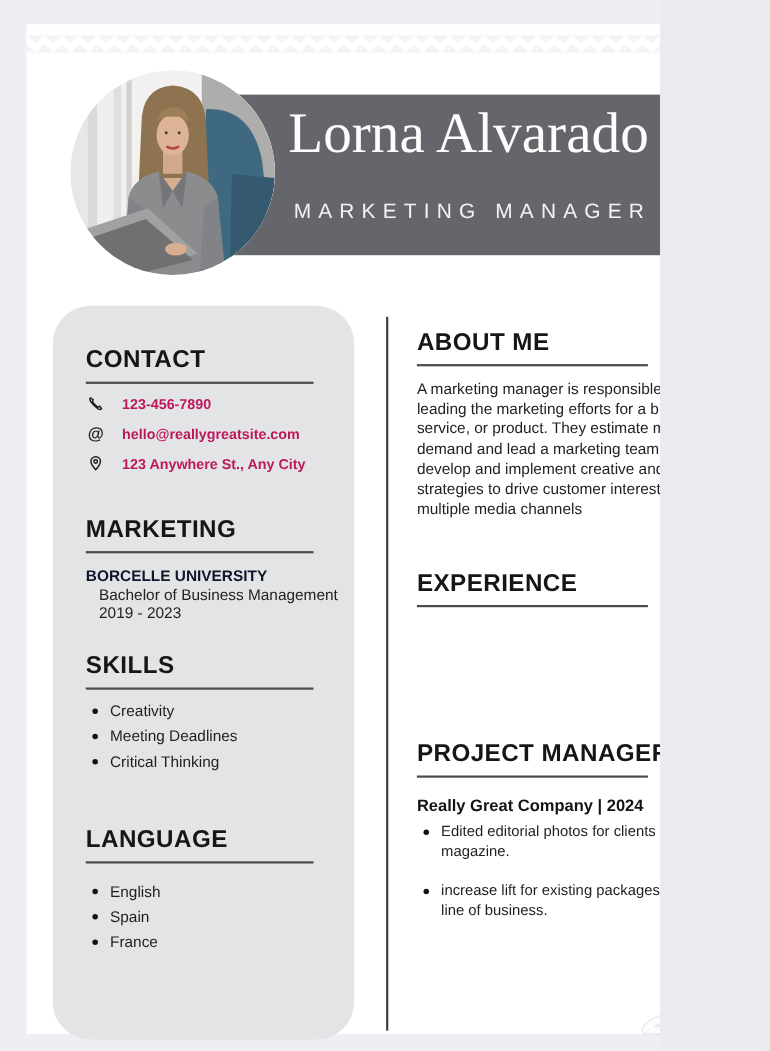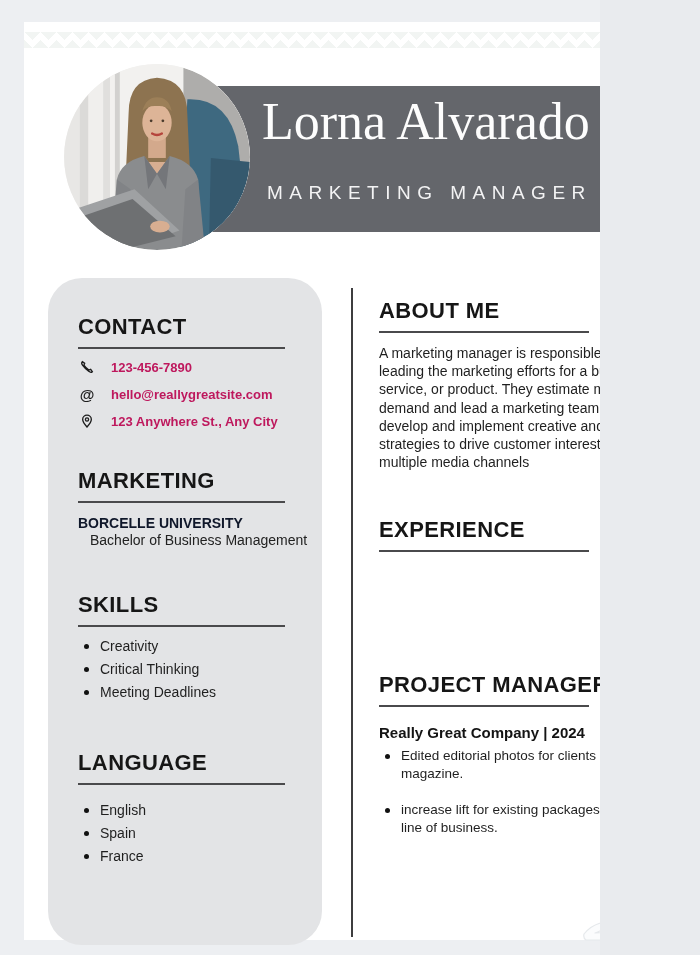--- a/index.html
+++ b/index.html
@@ -175,29 +175,30 @@
           </span>
           <span class="ctext">123 Anywhere St., Any City</span>
         </div>
       </div>
 
       <div class="section" style="top:190px;">
         <h2 class="sec-heading">MARKETING</h2>
         <div class="sec-rule"></div>
         <div class="edu-school">BORCELLE UNIVERSITY</div>
         <div class="edu-degree">Bachelor of Business Management</div>
+        <div class="edu-years">2019 - 2023</div>
       </div>
 
       <div class="section" style="top:314px;">
         <h2 class="sec-heading">SKILLS</h2>
         <div class="sec-rule"></div>
         <ul class="blist">
           <li>Creativity</li>
+          <li>Meeting Deadlines</li>
           <li>Critical Thinking</li>
-          <li>Meeting Deadlines</li>
         </ul>
       </div>
 
       <div class="section" style="top:472px;">
         <h2 class="sec-heading">LANGUAGE</h2>
         <div class="sec-rule"></div>
         <ul class="blist" style="margin-top:16px;">
           <li>English</li>
           <li>Spain</li>
           <li>France</li>

